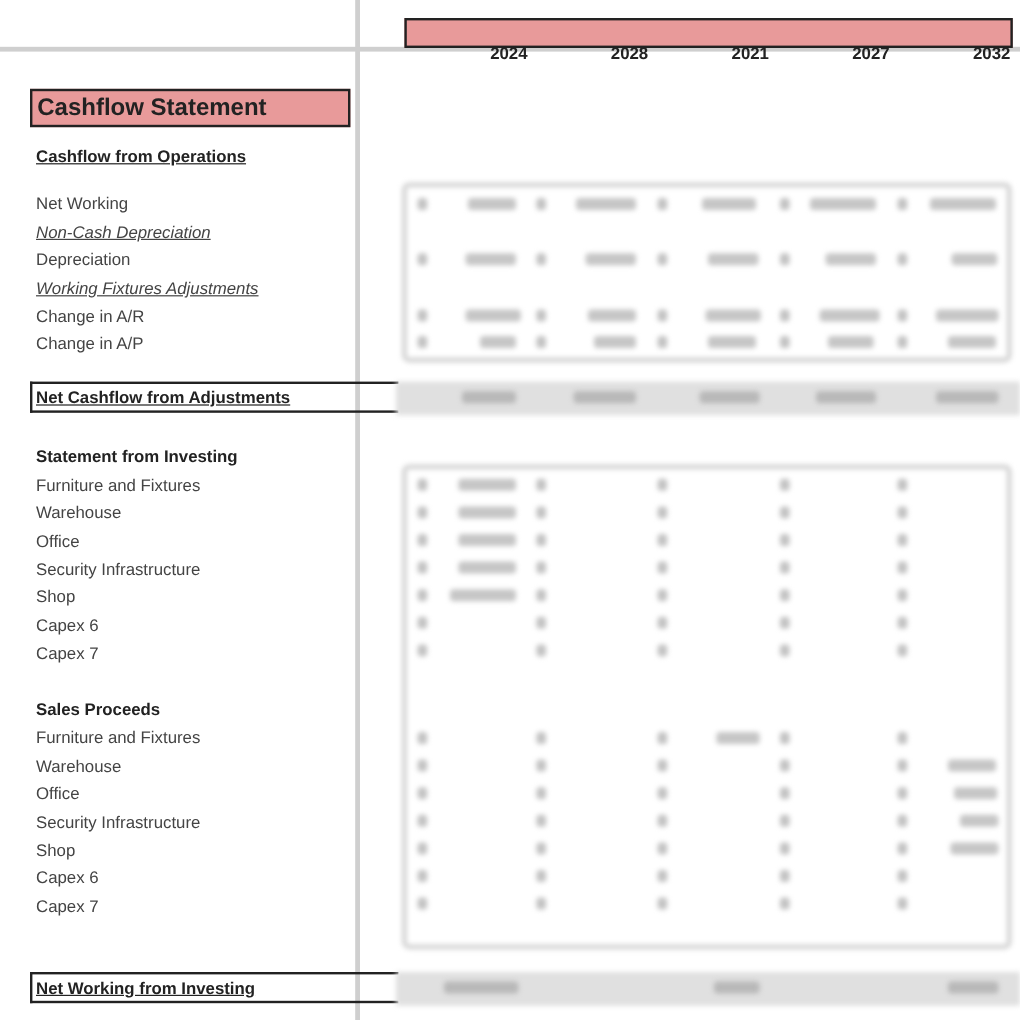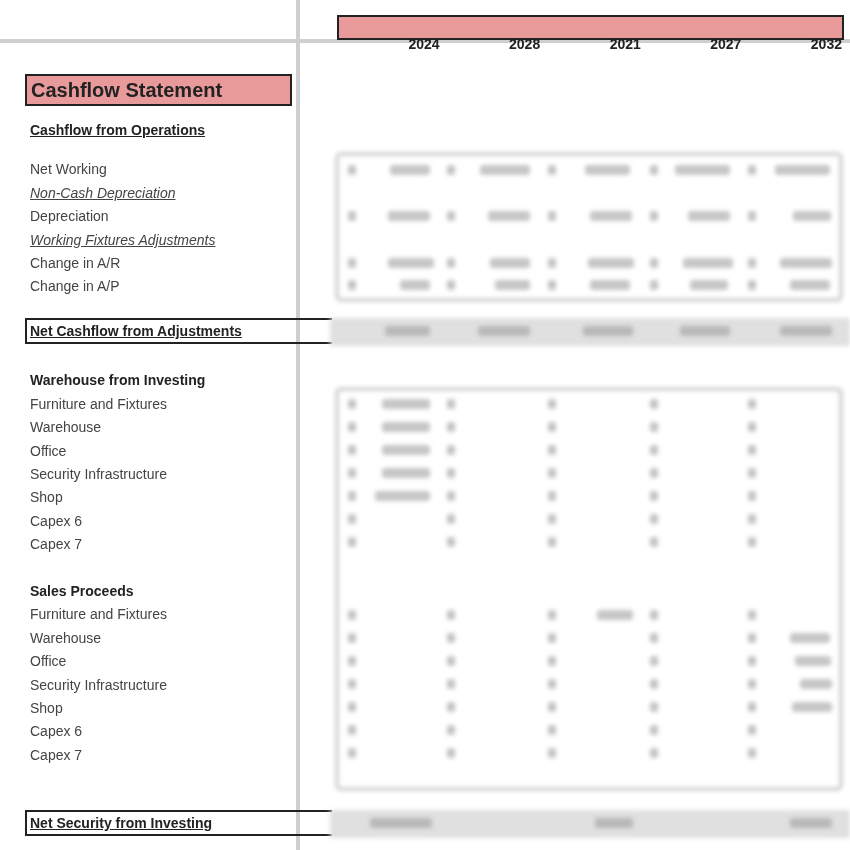--- a/index.html
+++ b/index.html
@@ -48,40 +48,40 @@
 <div class="lbl i u" style="top:185px">Non-Cash Depreciation</div>
 <div class="lbl" style="top:208px">Depreciation</div>
 <div class="lbl i u" style="top:232px">Working Fixtures Adjustments</div>
 <div class="lbl" style="top:255px">Change in A/R</div>
 <div class="lbl" style="top:278px">Change in A/P</div>
 
 <div class="net-row" style="top:318px">
   <span>Net Cashflow from Adjustments</span>
 </div>
 
-<div class="lbl hdr" style="top:372px">Warehouse from Investing</div>
+<div class="lbl hdr" style="top:372px">Statement from Investing</div>
 <div class="lbl" style="top:396px">Furniture and Fixtures</div>
 <div class="lbl" style="top:419px">Warehouse</div>
 <div class="lbl" style="top:443px">Office</div>
 <div class="lbl" style="top:466px">Security Infrastructure</div>
 <div class="lbl" style="top:489px">Shop</div>
 <div class="lbl" style="top:513px">Capex 6</div>
 <div class="lbl" style="top:536px">Capex 7</div>
 
 <div class="lbl hdr" style="top:583px">Sales Proceeds</div>
 <div class="lbl" style="top:606px">Furniture and Fixtures</div>
 <div class="lbl" style="top:630px">Warehouse</div>
 <div class="lbl" style="top:653px">Office</div>
 <div class="lbl" style="top:677px">Security Infrastructure</div>
 <div class="lbl" style="top:700px">Shop</div>
 <div class="lbl" style="top:723px">Capex 6</div>
 <div class="lbl" style="top:747px">Capex 7</div>
 
 <div class="net-row" style="top:810px">
-  <span>Net Security from Investing</span>
+  <span>Net Working from Investing</span>
 </div>
 
 <div class="blur-box" style="left:335px; top:152px; width:500px; height:142px;"></div>
 <div class="blur-band" style="top:318px;"></div>
 <div class="blur-box" style="left:335px; top:387px; width:500px; height:396px;"></div>
 <div class="blur-band" style="top:810px;"></div>
 
 <div class="cell" style="left:390px; top:165px; width:40px;"></div>
 <div class="cell" style="left:480px; top:165px; width:50px;"></div>
 <div class="cell" style="left:585px; top:165px; width:45px;"></div>

